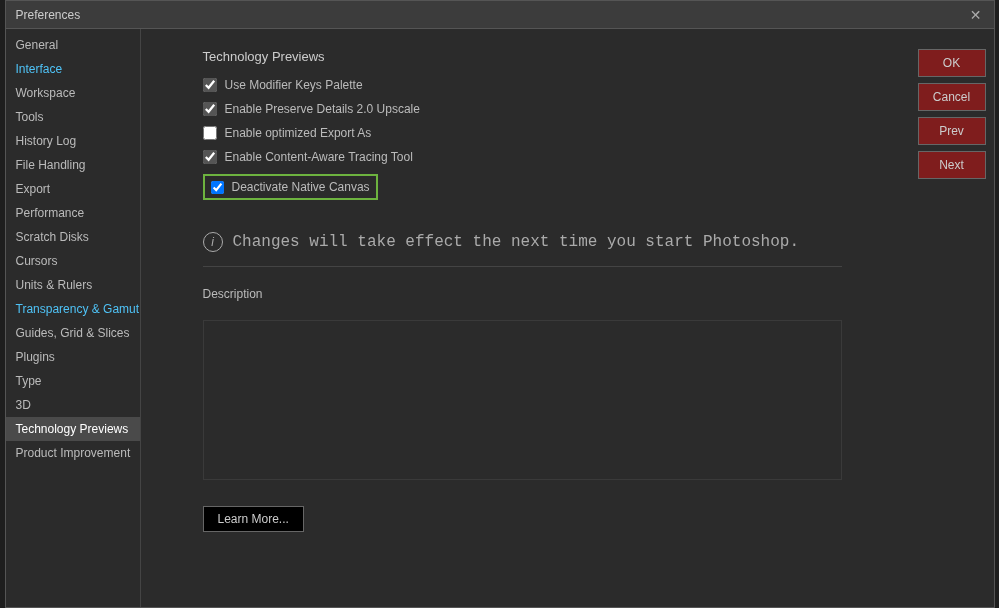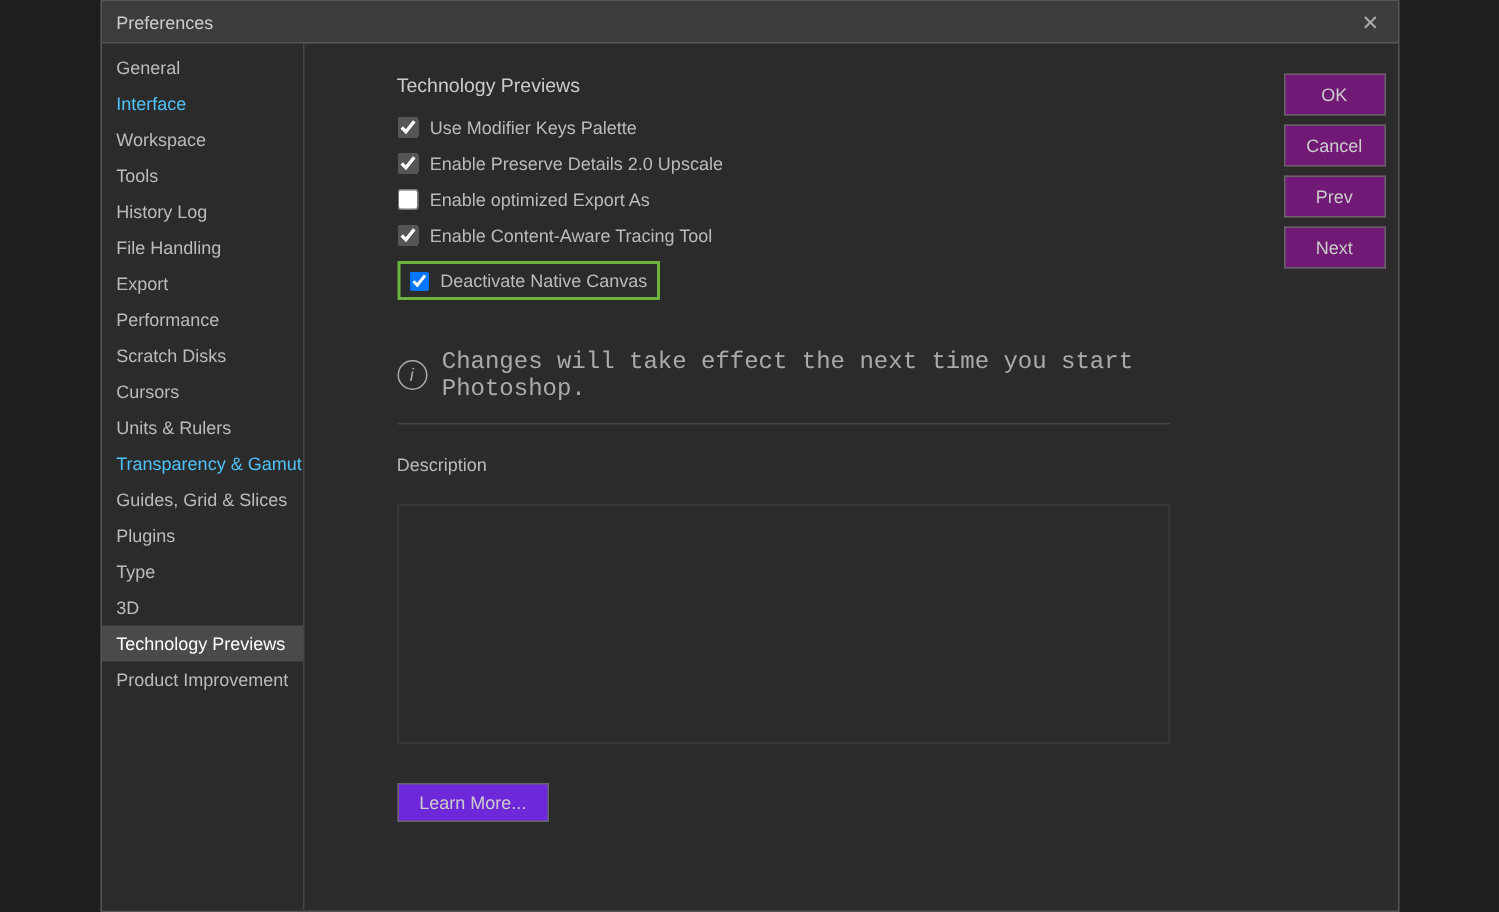--- a/index.html
+++ b/index.html
@@ -9,21 +9,21 @@
       font-size: 12px;
       color: #ccc;
       display: flex;
       align-items: center;
       justify-content: center;
       width: 999px;
       height: 608px;
       overflow: hidden;
     }
     .window {
-      width: 866px;
+      width: 990px;
       height: 608px;
       background: #2b2b2b;
       border: 1px solid #555;
       display: flex;
       flex-direction: column;
       justify-content: space-between;
     }
     .title-bar {
       background: #3c3c3c;
       height: 28px;
@@ -163,39 +163,39 @@
     }
     .description-box {
       background: #2b2b2b;
       border: 1px solid #3a3a3a;
       min-height: 160px;
       padding: 8px;
       color: #888;
       font-size: 11px;
     }
     .learn-more-btn {
-      background: #6d28d9;
+      background: #000000;
       border: 1px solid #666;
       color: #ccc;
       padding: 5px 14px;
       cursor: pointer;
       font-size: 12px;
       margin-top: 16px;
     }
     .action-buttons {
       display: flex;
       flex-direction: column;
       gap: 6px;
       padding: 20px 14px;
       align-items: stretch;
       width: 90px;
       flex-shrink: 0;
     }
     .action-btn {
-      background: #701a75;
+      background: #7f1d1d;
       border: 1px solid #666;
       color: #ccc;
       padding: 6px 0;
       cursor: pointer;
       font-size: 12px;
       text-align: center;
       width: 68px;
     }
   </style>
 </head>

